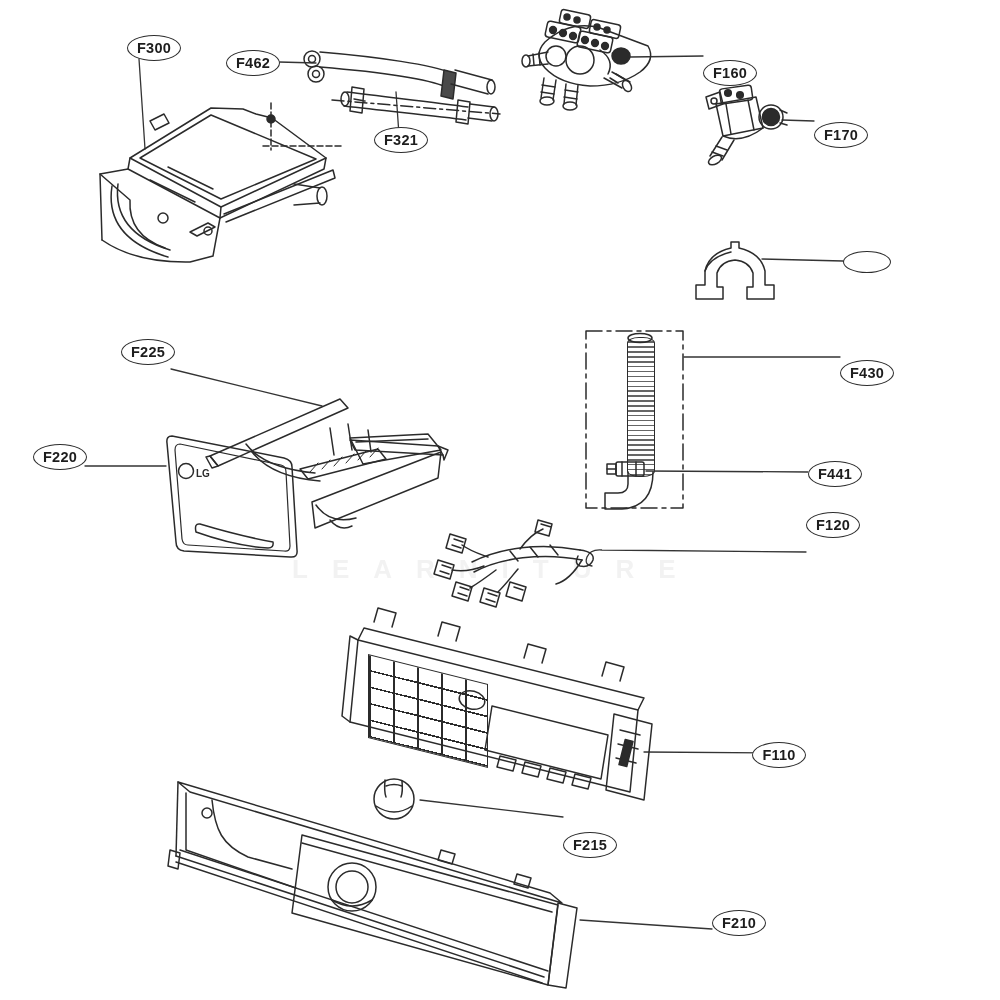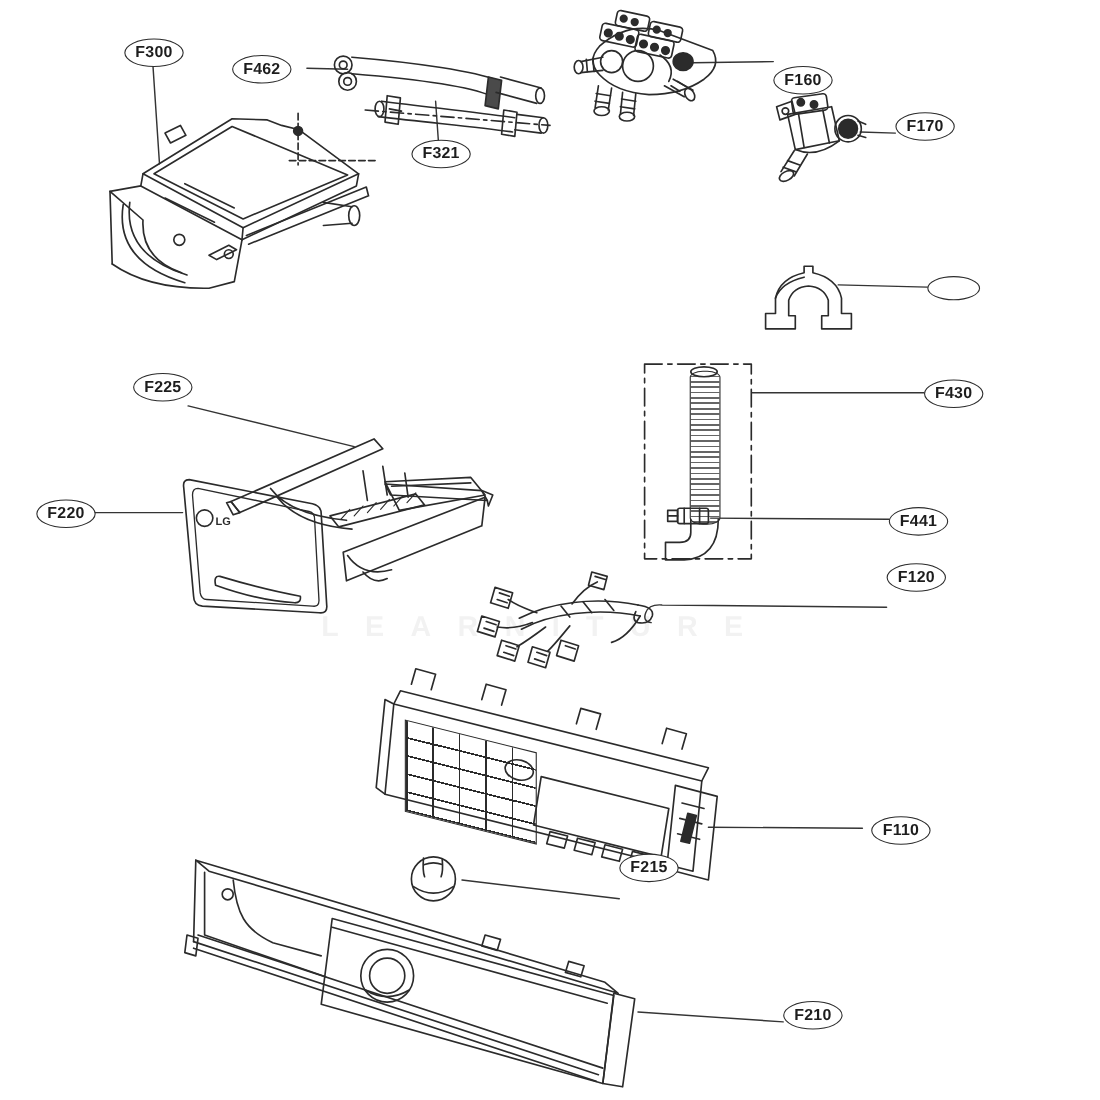--- a/index.html
+++ b/index.html
@@ -244,56 +244,56 @@
       <path d="M252,452 Q272,477 320,481 M246,444 Q264,468 315,473"></path>
       <path d="M330,428 L334,455 M348,424 L352,450 M368,430 L371,452"></path>
       <path d="M300,469 L378,449 L386,459 L308,479 Z"></path>
       <path d="M310,472 l8,-9 M322,469 l8,-9 M334,466 l8,-9 M346,463 l8,-9 M358,460 l8,-9 M370,457 l8,-9" stroke-width="1"></path>
       <path d="M350,438 L428,434 L441,450 L363,464 Z M356,442 L428,439"></path>
       <path d="M312,502 L441,452 M315,528 L438,478 M312,502 L315,528 M441,452 L438,478"></path>
       <path d="M316,505 Q330,525 356,518 M330,520 Q340,532 352,526"></path>
     </g>
   </svg>
 
-  <div class="callout" style="left:113px;top:35px">
+  <div class="callout" style="left:127px;top:35px">
       <span>F300</span>
     </div>
-  <div class="callout" style="left:211px;top:50px">
+  <div class="callout" style="left:226px;top:50px">
       <span>F462</span>
     </div>
   <div class="callout" style="left:374px;top:127px">
       <span>F321</span>
     </div>
   <div class="callout" style="left:703px;top:60px">
       <span>F160</span>
     </div>
-  <div class="callout" style="left:814px;top:102px">
+  <div class="callout" style="left:814px;top:122px">
       <span>F170</span>
     </div>
   <div class="callout small" style="left:843px;top:251px">
       <span></span>
     </div>
   <div class="callout" style="left:121px;top:339px">
       <span>F225</span>
     </div>
-  <div class="callout" style="left:33px;top:454px">
+  <div class="callout" style="left:33px;top:444px">
       <span>F220</span>
     </div>
-  <div class="callout" style="left:840px;top:345px">
+  <div class="callout" style="left:840px;top:360px">
       <span>F430</span>
     </div>
   <div class="callout" style="left:808px;top:461px">
       <span>F441</span>
     </div>
   <div class="callout" style="left:806px;top:512px">
       <span>F120</span>
     </div>
-  <div class="callout" style="left:792px;top:742px">
+  <div class="callout" style="left:752px;top:742px">
       <span>F110</span>
     </div>
-  <div class="callout" style="left:563px;top:776px">
+  <div class="callout" style="left:563px;top:832px">
       <span>F215</span>
     </div>
   <div class="callout" style="left:712px;top:910px">
       <span>F210</span>
     </div>
 
 </div>
 
 </body></html>

